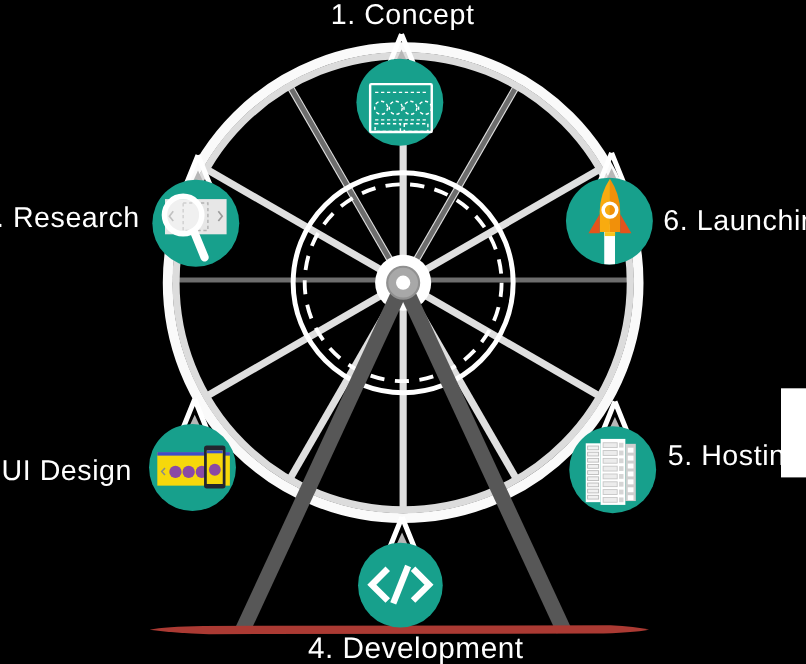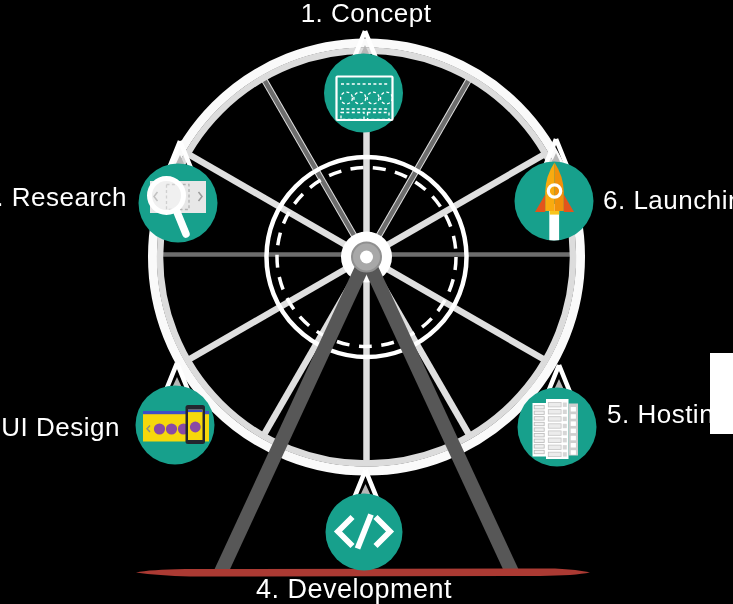--- a/index.html
+++ b/index.html
@@ -10,21 +10,21 @@
   }
   .stage-label{
     position:absolute;color:var(--label,#fff);
     font-size:26px;letter-spacing:.5px;white-space:nowrap;
   }
   #label-concept{left:261px;top:-2px;width:210px;text-align:center;}
   #label-research{right:606px;top:182px;}
   #label-launching{left:603px;top:185px;}
   #label-ui-design{right:613px;top:412px;}
   #label-hosting{left:607px;top:399px;}
-  #label-development{left:256px;top:574px;width:220px;text-align:left;font-size:27px;}
+  #label-development{left:256px;top:574px;width:220px;text-align:right;font-size:27px;}
   #white-artifact{
     position:absolute;left:710px;top:353px;width:23px;height:81px;
     background:#fff;
   }
   svg{position:absolute;left:0;top:0;}
   .ring-outer{fill:none;stroke:var(--ring_white,#fafafa);stroke-width:9;}
   .ring-inner{fill:none;stroke:var(--ring_gray,#dcdcdc);stroke-width:6.5;}
   .spoke{stroke:var(--spoke_light,#dfdfdf);stroke-width:6.5;}
   .dark-line{stroke:var(--spoke_dark,#6d6d6d);stroke-width:4.5;}
   .leg{stroke:var(--leg,#575757);stroke-width:14;}

